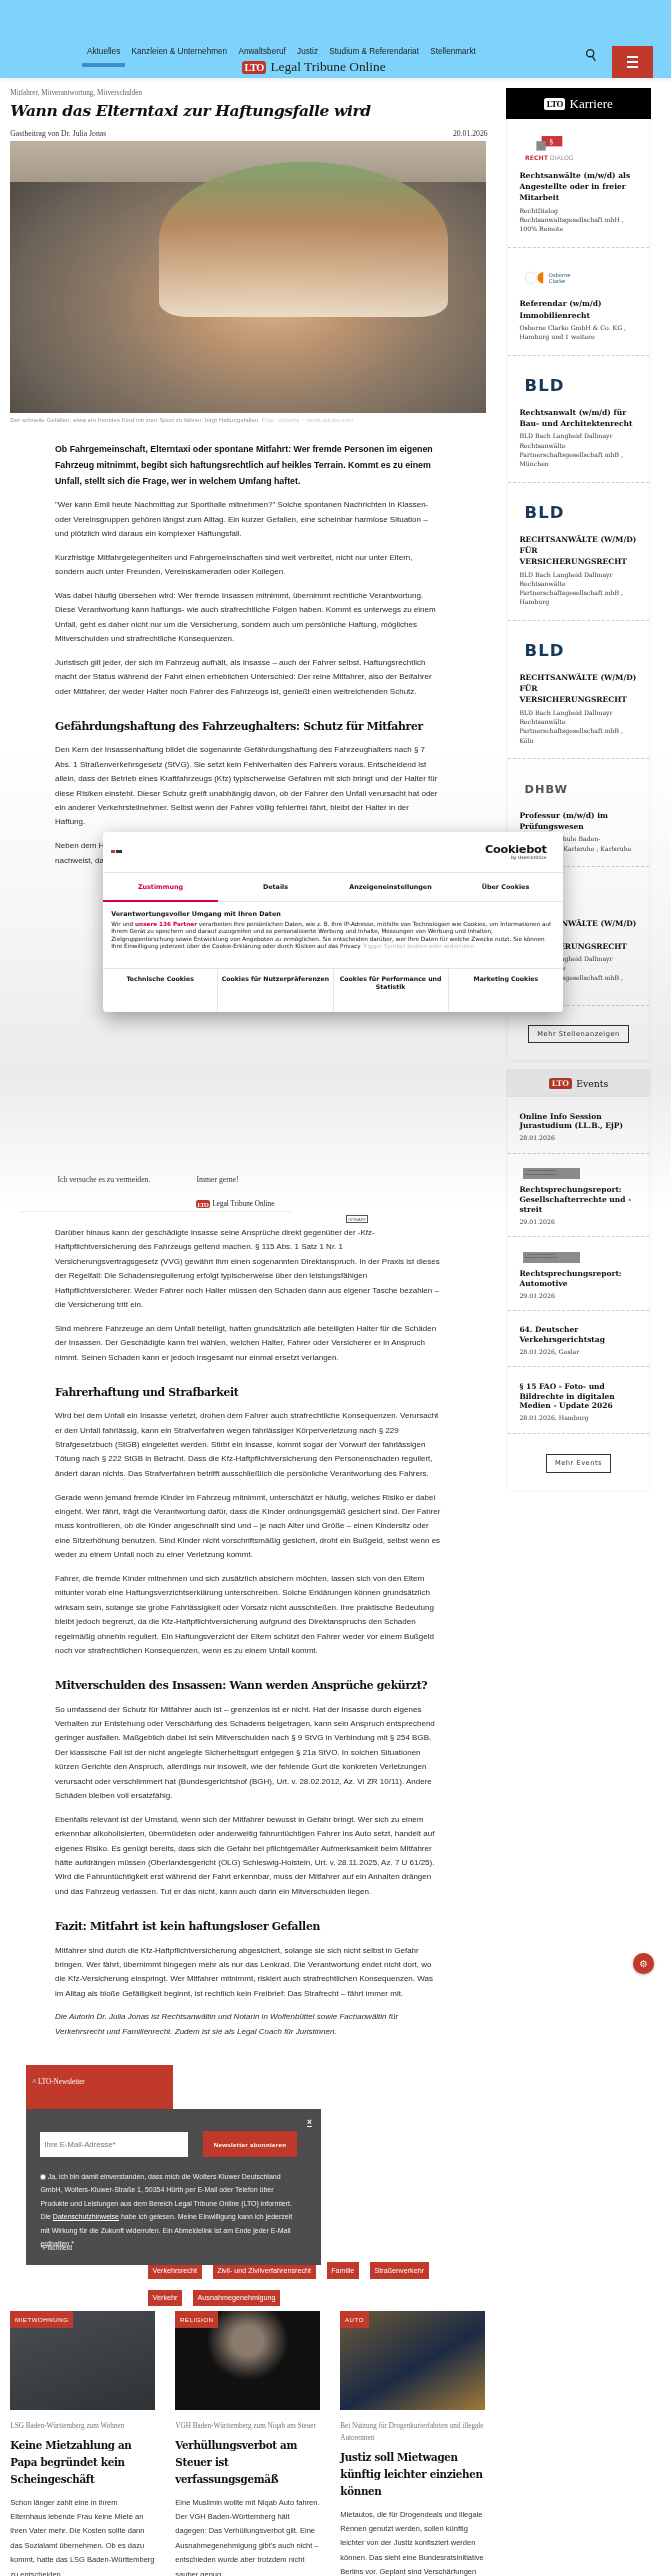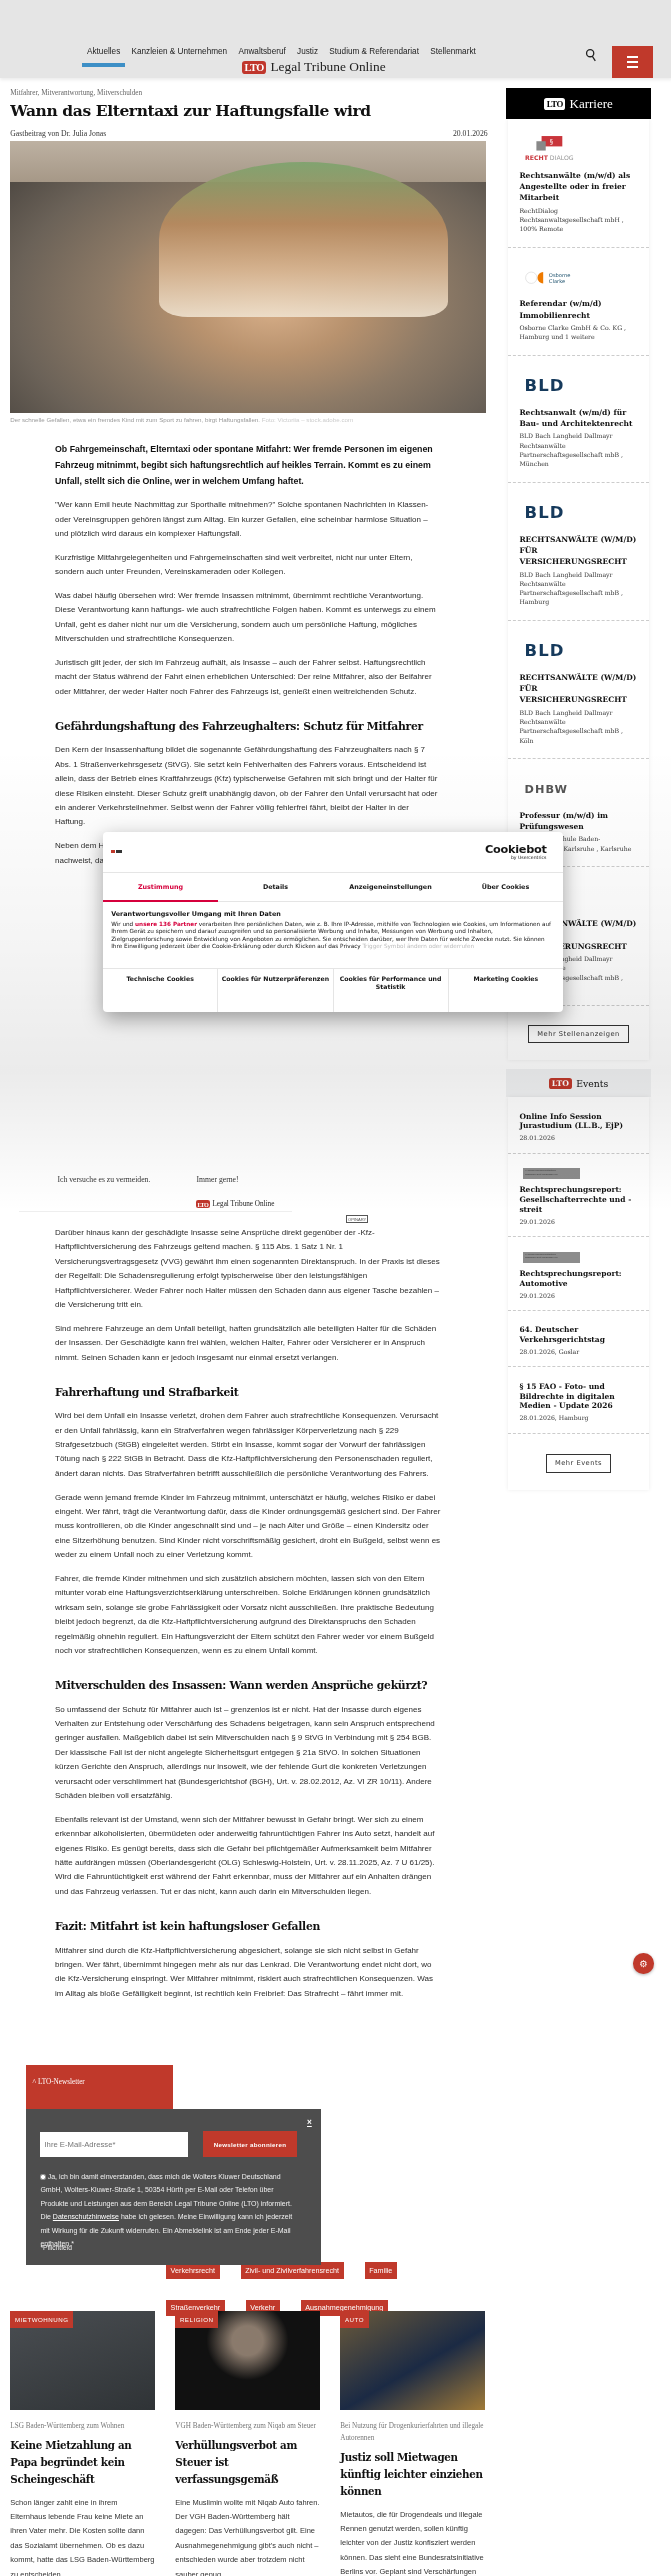--- a/index.html
+++ b/index.html
@@ -1,33 +1,33 @@
 <!DOCTYPE html>
 <html style="font-size:8.2px"><head>
 <meta charset="utf-8">
 <style>
   * { box-sizing: border-box; margin: 0; padding: 0; }
   html, body { width: 672px; height: 3091px; overflow: hidden; background: #fff; }
   body { position: relative; font-family: "Liberation Sans", sans-serif; color: #1a1a1a; }
 
   
-  .header { position: absolute; left: 0; top: 0; width: 672px; height: 78px; background: #e5e5e5; box-shadow: 0 2.1px 3.1px rgba(0,0,0,0.08); z-index: 5; }
+  .header { position: absolute; left: 0; top: 0; width: 672px; height: 78px; background: #7dd3fc; box-shadow: 0 2.1px 3.1px rgba(0,0,0,0.08); z-index: 5; }
   .nav { position: absolute; top: 47px; left: 87px; display: flex; gap: 11.3px; font-size: 8.2px; color: #222; }
   .nav a { text-decoration: none; color: #222; position: relative; }
   .nav a.active::after { content: ""; position: absolute; left: -5.2px; right: -5.2px; bottom: -11.3px; height: 4.1px; background: #3d8fc6; }
   .logo { position: absolute; left: 242px; top: 59px; display: flex; align-items: center; gap: 4.1px; }
   .logo-badge { background: #c0362c; color: #fff; font-family: "Liberation Serif", serif; font-weight: bold; font-size: 10.3px; padding: 1px 2.6px; border-radius: 3.1px; letter-spacing: -0.5px; }
   .logo-text { font-family: "Liberation Serif", serif; font-size: 13.4px; color: #222; }
   .search-icon { position: absolute; left: 585px; top: 48px; width: 12.4px; height: 14.4px; }
   .menu-btn { position: absolute; left: 612px; top: 46px; width: 41px; height: 32px; background: #c0392b; display: flex; flex-direction: column; justify-content: center; align-items: center; gap: 3.6px; }
   .menu-btn span { display: block; width: 11.3px; height: 1.5px; background: #fff; }
 
   
   .kicker { position: absolute; left: 10.3px; top: 89px; font-family: "Liberation Serif", serif; font-size: 7.2px; color: #666; }
-  .title { position: absolute; left: 10.3px; top: 101px; font-family: "DejaVu Serif", serif; font-weight: bold; font-size: 15.5px; color: #111; letter-spacing: -0.4px; }
+  .title { position: absolute; left: 10.3px; top: 101px; font-family: "DejaVu Serif", serif; font-weight: bold; font-size: 15.5px; color: #111; letter-spacing: -0.4px; font-style: italic; }
   .author { position: absolute; left: 10.3px; top: 129px; font-family: "Liberation Serif", serif; font-size: 7.7px; color: #333; }
   .date { position: absolute; left: 453px; top: 129px; font-family: "Liberation Serif", serif; font-size: 7.7px; color: #333; }
   .hero { position: absolute; left: 10.3px; top: 141px; width: 476px; height: 272px; overflow: hidden;
     background: radial-gradient(ellipse at 55% 60%, #d9b08a 0%, #b8926e 22%, #8d7a66 45%, #6b6258 70%, #3f3b37 100%); }
   .hero .mirror { position: absolute; left: 149px; top: 20.6px; width: 289px; height: 155px; border-radius: 50% 50% 10% 10%;
     background: linear-gradient(180deg, #7ca36c 0%, #b88a5e 40%, #d7b592 70%, #efe2cf 100%); opacity: 0.9; }
   .hero .roof { position: absolute; left: 0; top: 0; width: 476px; height: 41px; background: linear-gradient(180deg, #bdb1a2, #a69887); }
   .caption { position: absolute; left: 10.3px; top: 416px; font-family: "Liberation Sans", sans-serif; font-size: 6.2px; color: #999; }
   .caption .credit { color: #ccc; }
 
@@ -101,21 +101,21 @@
   .nl-consent u { color: #fff; }
   .nl-req { position: absolute; left: 14.4px; top: 135px; font-size: 6.7px; }
 
   
   .author-img { position: absolute; left: 55px; top: 2067px; width: 87px; height: 164px; background: linear-gradient(180deg, #e9eef2 0%, #dfe6ec 50%, #e8eaec 100%); overflow: hidden; }
   .author-img .fig { position: absolute; left: 20.6px; top: 62px; width: 45px; height: 102px; background: linear-gradient(180deg, #c9a58c 0 12%, #9fb2cc 12% 55%, #1f2b45 55% 100%); border-radius: 15.5px 15.5px 2.1px 2.1px; }
   .author-name { position: absolute; left: 55px; top: 2248px; font-family: "Liberation Serif", serif; font-size: 4.6px; color: #999; }
   .share { position: absolute; left: 155px; top: 2200px; display: flex; gap: 13.4px; font-family: "Liberation Serif", serif; font-weight: bold; font-size: 8.2px; color: #c0392b; }
   .share span.ic { margin-right: 3.1px; }
   .mehr-thema { position: absolute; left: 148px; top: 2245px; font-family: "Liberation Serif", serif; font-size: 6.7px; color: #333; }
-  .tags { position: absolute; left: 148px; top: 2262px; width: 299px; display: flex; flex-wrap: wrap; gap: 21px; margin-left: 18px; }
+  .tags { position: absolute; left: 148px; top: 2262px; width: 299px; display: flex; flex-wrap: wrap; gap: 11px; }
   .tag { background: #c0392b; color: #fff; font-size: 7.2px; padding: 0 4.6px; height: 16.5px; display: flex; align-items: center; }
 
   
   .teasers { position: absolute; left: 10.3px; width: 476px; display: grid; grid-template-columns: repeat(3, 145px); column-gap: 20px; }
   .teaser .img { height: 99px; position: relative; overflow: hidden; }
   .teaser .label { position: absolute; left: 0; top: 0; background: #c0392b; color: #fff; font-size: 6.2px; letter-spacing: 0.5px; padding: 5.2px 4.6px; }
   .teaser .sub { font-family: "Liberation Serif", serif; font-size: 7.2px; line-height: 12px; color: #777; margin-top: 10.3px; }
   .teaser h3 { font-family: "DejaVu Serif", serif; font-weight: bold; font-size: 10.3px; line-height: 17px; color: #111; margin-top: 5.2px; letter-spacing: -0.3px; }
   .teaser p { font-size: 7.5px; line-height: 14.4px; color: #333; margin-top: 7.2px; }
 
@@ -155,21 +155,21 @@
 <div class="hero">
   <div class="roof"></div>
   <div class="mirror"></div>
 </div>
 <div class="caption">
   <span>Der schnelle Gefallen, etwa ein fremdes Kind mit zum Sport zu fahren, birgt Haftungsfallen.</span>
   <span class="credit">Foto: Victoriia – stock.adobe.com</span>
 </div>
 
 <div class="col" style="top: 441px;">
-  <p class="lead">Ob Fahrgemeinschaft, Elterntaxi oder spontane Mitfahrt: Wer fremde Personen im eigenen Fahrzeug mitnimmt, begibt sich haftungsrechtlich auf heikles Terrain. Kommt es zu einem Unfall, stellt sich die Online, wer in welchem Umfang haftet.</p>
+  <p class="lead">Ob Fahrgemeinschaft, Elterntaxi oder spontane Mitfahrt: Wer fremde Personen im eigenen Fahrzeug mitnimmt, begibt sich haftungsrechtlich auf heikles Terrain. Kommt es zu einem Unfall, stellt sich die Frage, wer in welchem Umfang haftet.</p>
   <p>"Wer kann Emil heute Nachmittag zur Sporthalle mitnehmen?" Solche spontanen Nachrichten in Klassen- oder Vereinsgruppen gehören längst zum Alltag. Ein kurzer Gefallen, eine scheinbar harmlose Situation – und plötzlich wird daraus ein komplexer Haftungsfall.</p>
   <p>Kurzfristige Mitfahrgelegenheiten und Fahrgemeinschaften sind weit verbreitet, nicht nur unter Eltern, sondern auch unter Freunden, Vereinskameraden oder Kollegen.</p>
   <p>Was dabei häufig übersehen wird: Wer fremde Insassen mitnimmt, übernimmt rechtliche Verantwortung. Diese Verantwortung kann haftungs- wie auch strafrechtliche Folgen haben. Kommt es unterwegs zu einem Unfall, geht es daher nicht nur um die Versicherung, sondern auch um persönliche Haftung, mögliches Mitverschulden und strafrechtliche Konsequenzen.</p>
   <p>Juristisch gilt jeder, der sich im Fahrzeug aufhält, als Insasse – auch der Fahrer selbst. Haftungsrechtlich macht der Status während der Fahrt einen erheblichen Unterschied: Der reine Mitfahrer, also der Beifahrer oder Mitfahrer, der weder Halter noch Fahrer des Fahrzeugs ist, genießt einen weitreichenden Schutz.</p>
   <h2>Gefährdungshaftung des Fahrzeughalters: Schutz für Mitfahrer</h2>
   <p>Den Kern der Insassenhaftung bildet die sogenannte Gefährdungshaftung des Fahrzeughalters nach § 7 Abs. 1 Straßenverkehrsgesetz (StVG). Sie setzt kein Fehlverhalten des Fahrers voraus. Entscheidend ist allein, dass der Betrieb eines Kraftfahrzeugs (Kfz) typischerweise Gefahren mit sich bringt und der Halter für diese Risiken einsteht. Dieser Schutz greift unabhängig davon, ob der Fahrer den Unfall verursacht hat oder ein anderer Verkehrsteilnehmer. Selbst wenn der Fahrer völlig fehlerfrei fährt, bleibt der Halter in der Haftung.</p>
   <p>Neben dem Halter haftet auch der Fahrer nach § 18 StVG. Der Fahrer kann sich jedoch entlasten, wenn er nachweist, dass der Unfall nicht durch sein Verschulden verursacht wurde.</p>
 </div>
 
 <div class="poll">
@@ -188,20 +188,21 @@
   <p>Sind mehrere Fahrzeuge an dem Unfall beteiligt, haften grundsätzlich alle beteiligten Halter für die Schäden der Insassen. Der Geschädigte kann frei wählen, welchen Halter, Fahrer oder Versicherer er in Anspruch nimmt. Seinen Schaden kann er jedoch insgesamt nur einmal ersetzt verlangen.</p>
   <h2>Fahrerhaftung und Strafbarkeit</h2>
   <p>Wird bei dem Unfall ein Insasse verletzt, drohen dem Fahrer auch strafrechtliche Konsequenzen. Verursacht er den Unfall fahrlässig, kann ein Strafverfahren wegen fahrlässiger Körperverletzung nach § 229 Strafgesetzbuch (StGB) eingeleitet werden. Stirbt ein Insasse, kommt sogar der Vorwurf der fahrlässigen Tötung nach § 222 StGB in Betracht. Dass die Kfz-Haftpflichtversicherung den Personenschaden reguliert, ändert daran nichts. Das Strafverfahren betrifft ausschließlich die persönliche Verantwortung des Fahrers.</p>
   <p>Gerade wenn jemand fremde Kinder im Fahrzeug mitnimmt, unterschätzt er häufig, welches Risiko er dabei eingeht. Wer fährt, trägt die Verantwortung dafür, dass die Kinder ordnungsgemäß gesichert sind. Der Fahrer muss kontrollieren, ob die Kinder angeschnallt sind und – je nach Alter und Größe – einen Kindersitz oder eine Sitzerhöhung benutzen. Sind Kinder nicht vorschriftsmäßig gesichert, droht ein Bußgeld, selbst wenn es weder zu einem Unfall noch zu einer Verletzung kommt.</p>
   <p>Fahrer, die fremde Kinder mitnehmen und sich zusätzlich absichern möchten, lassen sich von den Eltern mitunter vorab eine Haftungsverzichtserklärung unterschreiben. Solche Erklärungen können grundsätzlich wirksam sein, solange sie grobe Fahrlässigkeit oder Vorsatz nicht ausschließen. Ihre praktische Bedeutung bleibt jedoch begrenzt, da die Kfz-Haftpflichtversicherung aufgrund des Direktanspruchs den Schaden regelmäßig ohnehin reguliert. Ein Haftungsverzicht der Eltern schützt den Fahrer weder vor einem Bußgeld noch vor strafrechtlichen Konsequenzen, wenn es zu einem Unfall kommt.</p>
   <h2>Mitverschulden des Insassen: Wann werden Ansprüche gekürzt?</h2>
   <p>So umfassend der Schutz für Mitfahrer auch ist – grenzenlos ist er nicht. Hat der Insasse durch eigenes Verhalten zur Entstehung oder Verschärfung des Schadens beigetragen, kann sein Anspruch entsprechend geringer ausfallen. Maßgeblich dabei ist sein Mitverschulden nach § 9 StVG in Verbindung mit § 254 BGB. Der klassische Fall ist der nicht angelegte Sicherheitsgurt entgegen § 21a StVO. In solchen Situationen kürzen Gerichte den Anspruch, allerdings nur insoweit, wie der fehlende Gurt die konkreten Verletzungen verursacht oder verschlimmert hat (Bundesgerichtshof (BGH), Urt. v. 28.02.2012, Az. VI ZR 10/11). Andere Schäden bleiben voll ersatzfähig.</p>
   <p>Ebenfalls relevant ist der Umstand, wenn sich der Mitfahrer bewusst in Gefahr bringt. Wer sich zu einem erkennbar alkoholisierten, übermüdeten oder anderweitig fahruntüchtigen Fahrer ins Auto setzt, handelt auf eigenes Risiko. Es genügt bereits, dass sich die Gefahr bei pflichtgemäßer Aufmerksamkeit beim Mitfahrer hätte aufdrängen müssen (Oberlandesgericht (OLG) Schleswig-Holstein, Urt. v. 28.11.2025, Az. 7 U 61/25). Wird die Fahruntüchtigkeit erst während der Fahrt erkennbar, muss der Mitfahrer auf ein Anhalten drängen und das Fahrzeug verlassen. Tut er das nicht, kann auch darin ein Mitverschulden liegen.</p>
   <h2>Fazit: Mitfahrt ist kein haftungsloser Gefallen</h2>
   <p>Mitfahrer sind durch die Kfz-Haftpflichtversicherung abgesichert, solange sie sich nicht selbst in Gefahr bringen. Wer fährt, übernimmt hingegen mehr als nur das Lenkrad. Die Verantwortung endet nicht dort, wo die Kfz-Versicherung einspringt. Wer Mitfahrer mitnimmt, riskiert auch strafrechtlichen Konsequenzen. Was im Alltag als bloße Gefälligkeit beginnt, ist rechtlich kein Freibrief: Das Strafrecht – fährt immer mit.</p>
+  <p style="font-style: italic;">Die Autorin Dr. Julia Jonas ist Rechtsanwältin und Notarin in Wolfenbüttel sowie Fachanwältin für Verkehrsrecht und Familienrecht. Zudem ist sie als Legal Coach für Juristinnen.</p>
 </div>
 
 <div class="author-img">
   <div class="fig"></div>
 </div>
 <div class="author-name">Dr. Julia Jonas</div>
 <div class="share">
   <span><span class="ic">🖶</span><span>Drucken</span></span>
   <span><span class="ic">➤</span><span>Senden</span></span>
   <span><span class="ic">✎</span><span>Zitieren</span></span>

